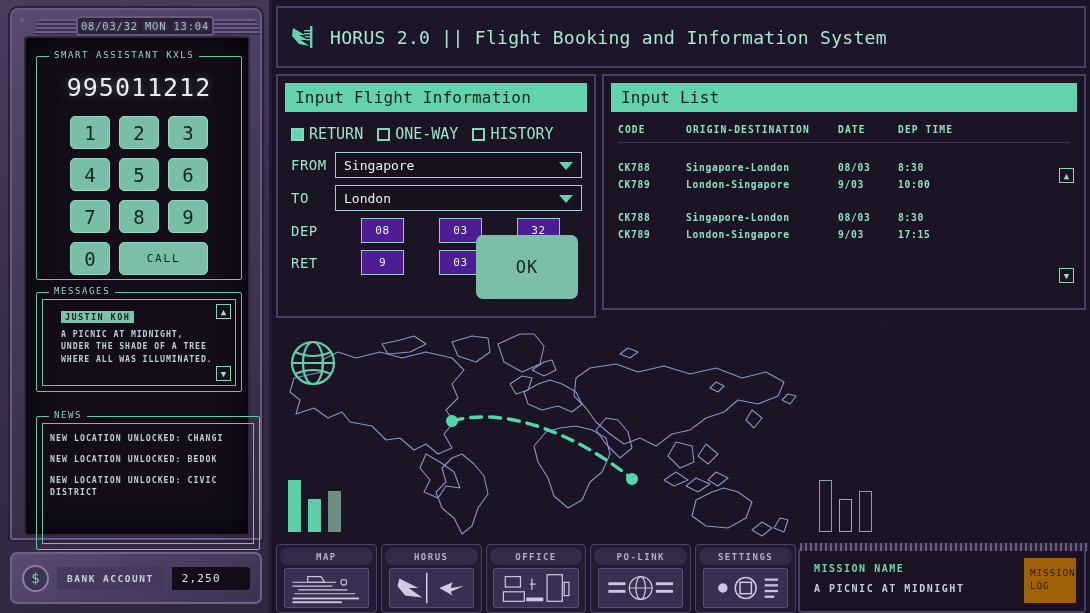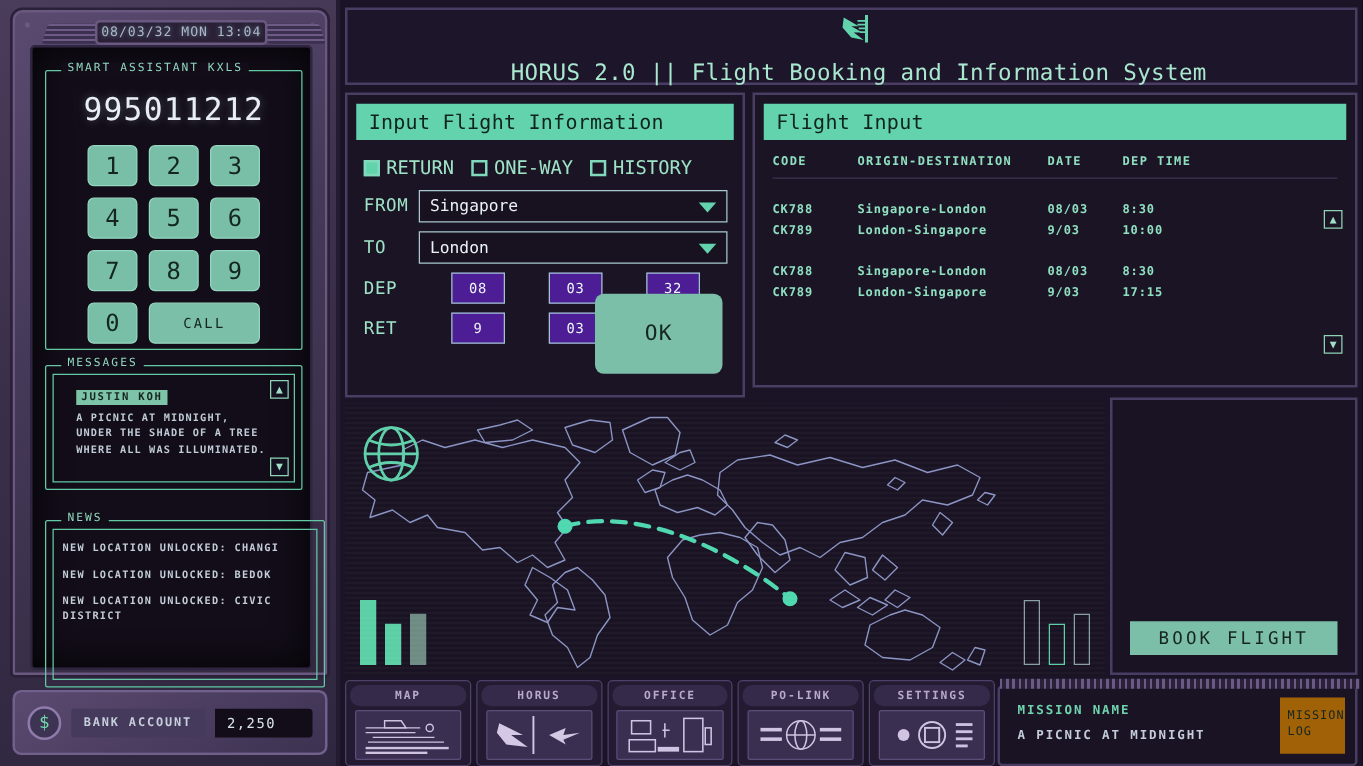--- a/index.html
+++ b/index.html
@@ -120,21 +120,21 @@
   
   .main{
     position:absolute; left:272px; top:0; width:818px; height:613px;
     background:#1b1426;
     padding:4px;
   }
 
   .topbar{
     position:absolute; left:276px; top:6px; width:810px; height:62px;
     background:#1d1529; border:2px solid #4a3d64;
-    display:flex; align-items:center; padding-left:12px; gap:10px;flex-direction:column;
+    display:flex; align-items:center; padding-left:12px; gap:10px;
   }
   .logo{ width:30px;height:30px; position:relative; flex:0 0 auto; }
   .apptitle{ color:#a9e8cf; font-size:18px; letter-spacing:.3px; }
 
   .inputpanel{
     position:absolute; left:276px; top:74px; width:320px; height:244px;
     background:#1b1425; border:2px solid #4a3d64;
   }
   .listpanel{
     position:absolute; left:602px; top:74px; width:484px; height:236px;
@@ -360,21 +360,21 @@
           <div class="dbox">03</div>
           <div class="dbox">32</div>
         </div>
       </div>
     </div>
 
     <div class="okbtn">OK</div>
   </div>
 
   <div class="listpanel">
-    <div class="panel-head">Flight Input</div>
+    <div class="panel-head">Input List</div>
     <div class="tbl">
       <div class="thead">
         <span class="c-code">CODE</span>
         <span class="c-od">ORIGIN-DESTINATION</span>
         <span class="c-date">DATE</span>
         <span class="c-time">DEP TIME</span>
       </div>
       <div class="tgap"></div>
       <div class="trow">
         <span class="c-code">CK788</span>
@@ -472,23 +472,20 @@
       <div class="bar" style="height:41px;background:#6e8c84"></div>
     </div>
     <div class="barsR">
       <div class="bar" style="height:52px;border:1.6px solid #8aa0a8"></div>
       <div class="bar" style="height:33px;border:1.6px solid #5ccfa6"></div>
       <div class="bar" style="height:41px;border:1.6px solid #8aa0a8"></div>
     </div>
     <div class="scan"></div>
   </div>
 
-  <div class="sidepanel">
-    <div class="bookbtn">BOOK FLIGHT</div>
-  </div>
 
   <div class="nav">
     <div class="navitem">
       <div class="navlbl">MAP</div>
       <div class="navicon">
         <svg viewBox="0 0 80 40" width="100%" height="100%">
           <g stroke="#cfc3e0" stroke-width="1.2" fill="none">
             <path d="M4 14 H50 M4 18 H46 M10 22 H62 M6 26 H70"></path>
             <path d="M20 8 L34 8 L38 14 L20 14 Z"></path>
             <circle cx="58" cy="14" r="3"></circle>

